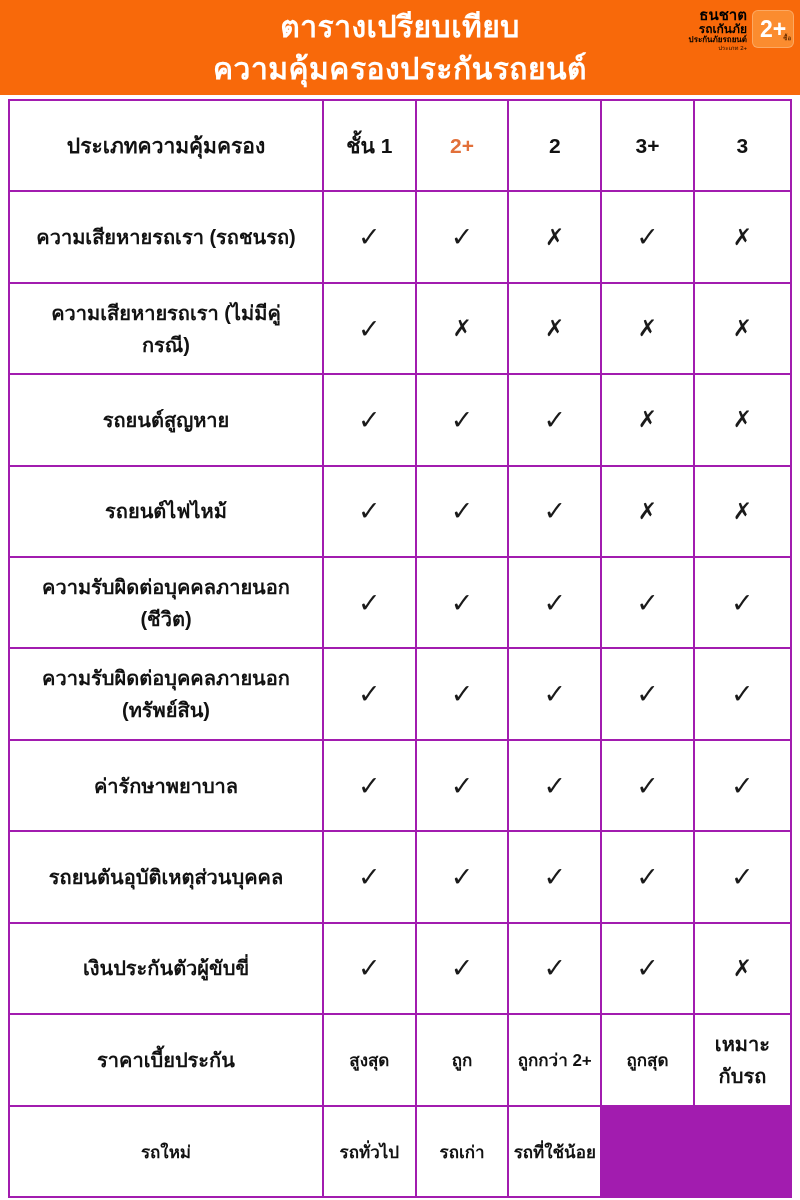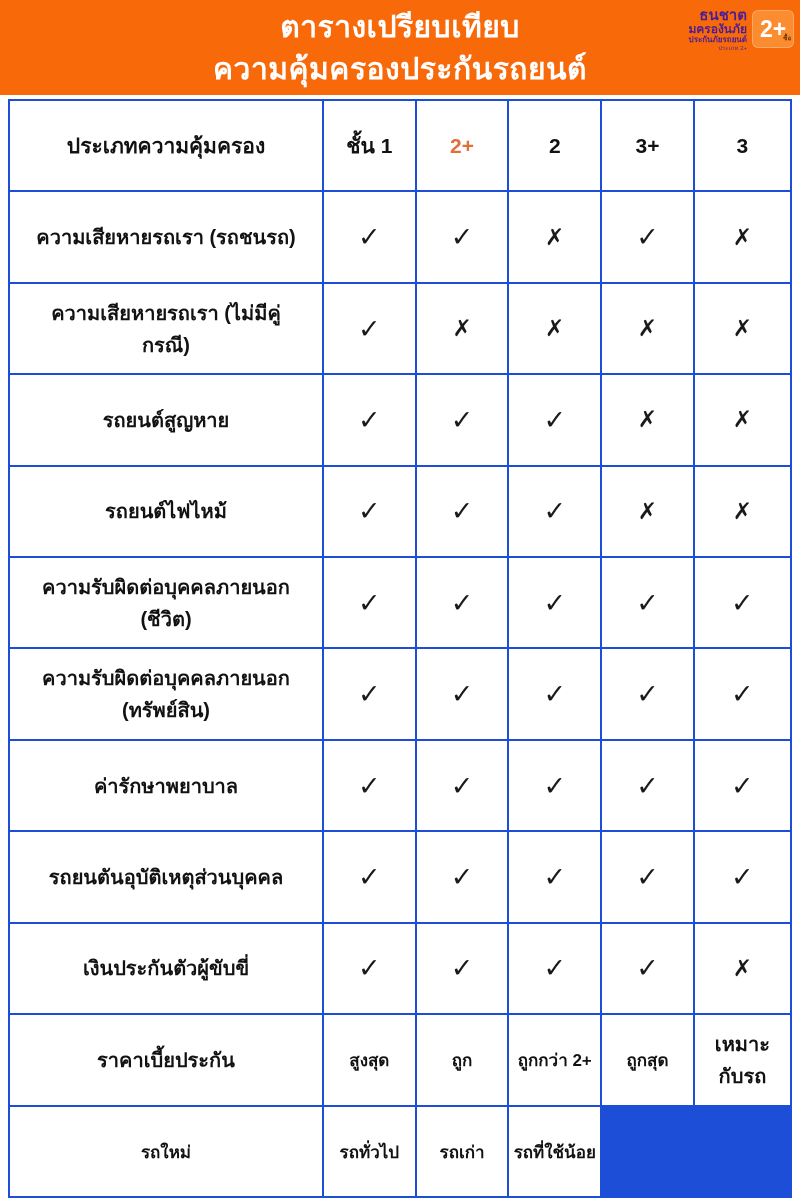--- a/index.html
+++ b/index.html
@@ -28,21 +28,21 @@
     text-align: center;
     letter-spacing: 0.5px;
   }
 
   
   .logo {
     position: absolute;
     top: 7px; right: 6px;
     display: flex; align-items: stretch; gap: 5px;
   }
-  .logo-text { text-align: right; color: #4c1d95; }
+  .logo-text { text-align: right; color: #000000; }
   .logo-brand1 { font-size: 15px; font-weight: 700; line-height: 1.05; }
   .logo-brand2 { font-size: 12px; font-weight: 700; line-height: 1.1; }
   .logo-sub1   { font-size: 8px;  font-weight: 700; line-height: 1.1; }
   .logo-sub2   { font-size: 6px;  font-weight: 400; line-height: 1.2; opacity: 0.9; }
   .logo-badge {
     background: #FB8C2F;
     border-radius: 6px;
     width: 42px; height: 38px;
     align-self: center;
     position: relative;
@@ -57,21 +57,21 @@
 
   
   .table {
     margin: 4px 8px 0 8px;
     height: 1099px;
     display: grid;
     grid-template-columns: 312px repeat(5, 1fr);
     grid-template-rows: repeat(12, 1fr);
     gap: 2px;
     padding: 2px;
-    background: #1d4ed8; 
+    background: #a21caf; 
   }
   .cell {
     background: #ffffff;
     display: flex; align-items: center; justify-content: center;
     text-align: center;
     padding: 0 4px;
   }
   .cell.head { font-size: 21px; font-weight: 700; }
   .cell.head.accent { color: #E2703A; }
   .cell.row-label { font-size: 20px; font-weight: 700; padding: 0 20px; }
@@ -82,21 +82,21 @@
 </head>
 <body>
 
 <div class="banner">
   <div class="banner-title">ตารางเปรียบเทียบ</div>
   <div class="banner-title">ความคุ้มครองประกันรถยนต์</div>
 
   <div class="logo">
     <div class="logo-text">
       <div class="logo-brand1">ธนชาต</div>
-      <div class="logo-brand2">มครองันภัย</div>
+      <div class="logo-brand2">รถเกันภัย</div>
       <div class="logo-sub1">ประกันภัยรถยนต์</div>
       <div class="logo-sub2">ประเภท 2+</div>
     </div>
     <div class="logo-badge">
       <span>2+</span>
       <span class="logo-badge-sub">ซื้อ</span>
     </div>
   </div>
 </div>
 

